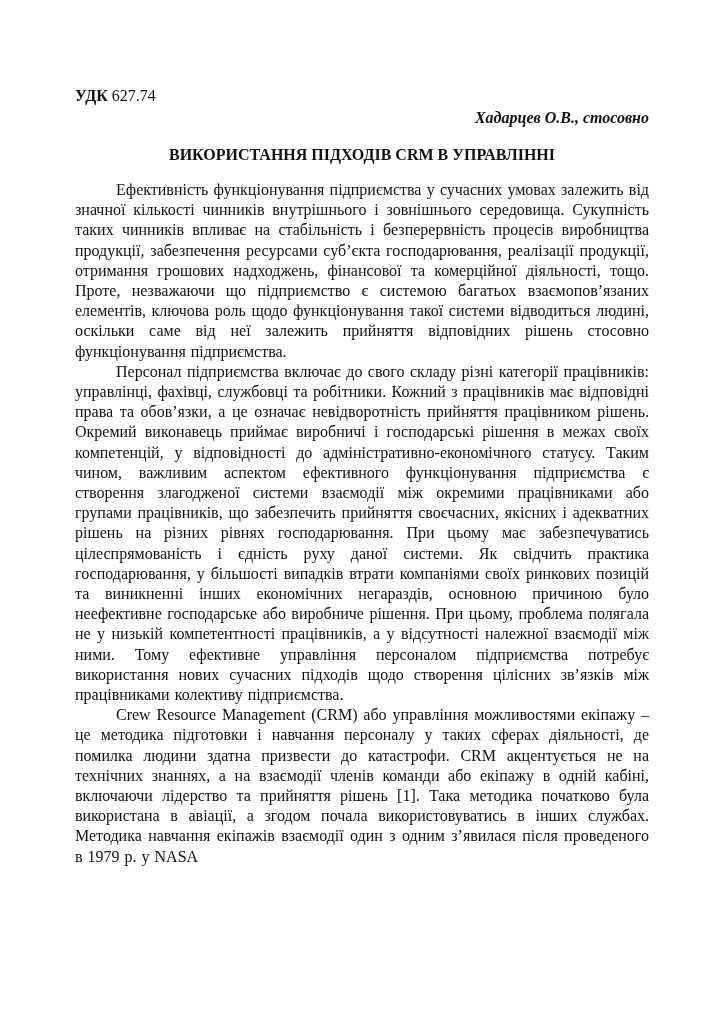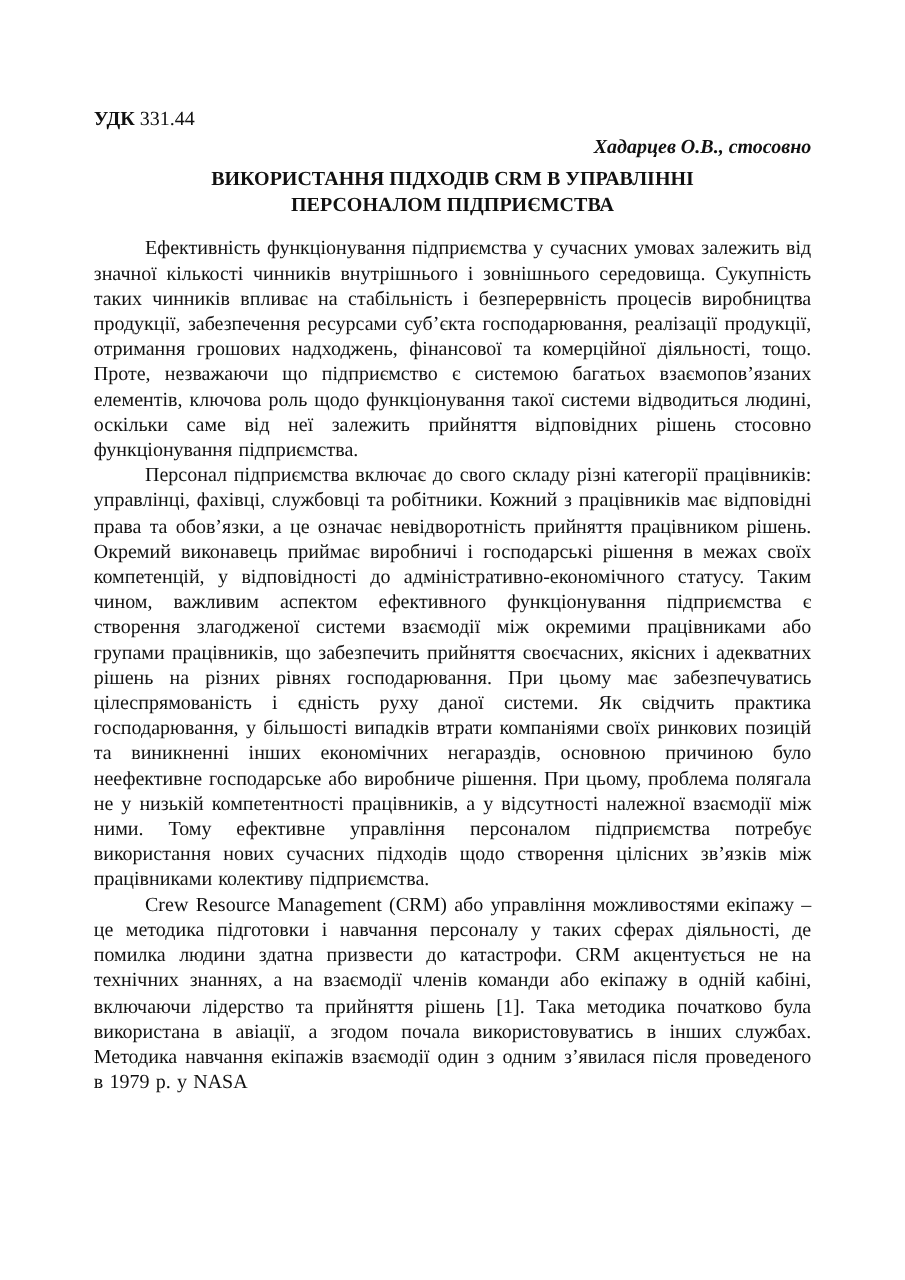--- a/index.html
+++ b/index.html
@@ -34,46 +34,45 @@
     text-align: right;
     font-weight: bold;
     font-style: italic;
     margin: 2px 0 0 0;
   }
   .paper-title {
     text-align: center;
     font-weight: bold;
     font-size: 16px;
     line-height: 20.5px;
-    margin: 6px 0 14px 0;
+    margin: 17px 0 14px 0;
   }
   .paper-title .title-line {
     display: block;
   }
   p.body-paragraph {
     text-align: justify;
     text-indent: 41px;
     margin: 0;
     word-spacing: 1px;
   }
 </style>
 </head>
 <body>
 
 <div class="page">
 
   <div class="udc-line">
     <span class="udc-label">УДК</span>
-    <span class="udc-number">331.44</span>
+    <span class="udc-number">627.74</span>
   </div>
 
   <div class="author-line">Хадарцев О.В., стосовно</div>
 
   <h1 class="paper-title">
     <span class="title-line">ВИКОРИСТАННЯ ПІДХОДІВ CRM В УПРАВЛІННІ</span>
-    <span class="title-line">ПЕРСОНАЛОМ ПІДПРИЄМСТВА</span>
   </h1>
 
   <p class="body-paragraph">Ефективність функціонування підприємства у сучасних умовах залежить від значної кількості чинників внутрішнього і зовнішнього середовища. Сукупність таких чинників впливає на стабільність і безперервність процесів виробництва продукції, забезпечення ресурсами суб’єкта господарювання, реалізації продукції, отримання грошових надходжень, фінансової та комерційної діяльності, тощо. Проте, незважаючи що підприємство є системою багатьох взаємопов’язаних елементів, ключова роль щодо функціонування такої системи відводиться людині, оскільки саме від неї залежить прийняття відповідних рішень стосовно функціонування підприємства.</p>
   <p class="body-paragraph">Персонал підприємства включає до свого складу різні категорії працівників: управлінці, фахівці, службовці та робітники. Кожний з працівників має відповідні права та обов’язки, а це означає невідворотність прийняття працівником рішень. Окремий виконавець приймає виробничі і господарські рішення в межах своїх компетенцій, у відповідності до адміністративно-економічного статусу. Таким чином, важливим аспектом ефективного функціонування підприємства є створення злагодженої системи взаємодії між окремими працівниками або групами працівників, що забезпечить прийняття своєчасних, якісних і адекватних рішень на різних рівнях господарювання. При цьому має забезпечуватись цілеспрямованість і єдність руху даної системи. Як свідчить практика господарювання, у більшості випадків втрати компаніями своїх ринкових позицій та виникненні інших економічних негараздів, основною причиною було неефективне господарське або виробниче рішення. При цьому, проблема полягала не у низькій компетентності працівників, а у відсутності належної взаємодії між ними. Тому ефективне управління персоналом підприємства потребує використання нових сучасних підходів щодо створення цілісних зв’язків між працівниками колективу підприємства.</p>
   <p class="body-paragraph">Crew Resource Management (CRM) або управління можливостями екіпажу – це методика підготовки і навчання персоналу у таких сферах діяльності, де помилка людини здатна призвести до катастрофи. CRM акцентується не на технічних знаннях, а на взаємодії членів команди або екіпажу в одній кабіні, включаючи лідерство та прийняття рішень [1]. Така методика початково була використана в авіації, а згодом почала використовуватись в інших службах. Методика навчання екіпажів взаємодії один з одним з’явилася після проведеного в 1979 р. у NASA</p>
 
 </div>
 
 </body></html>

